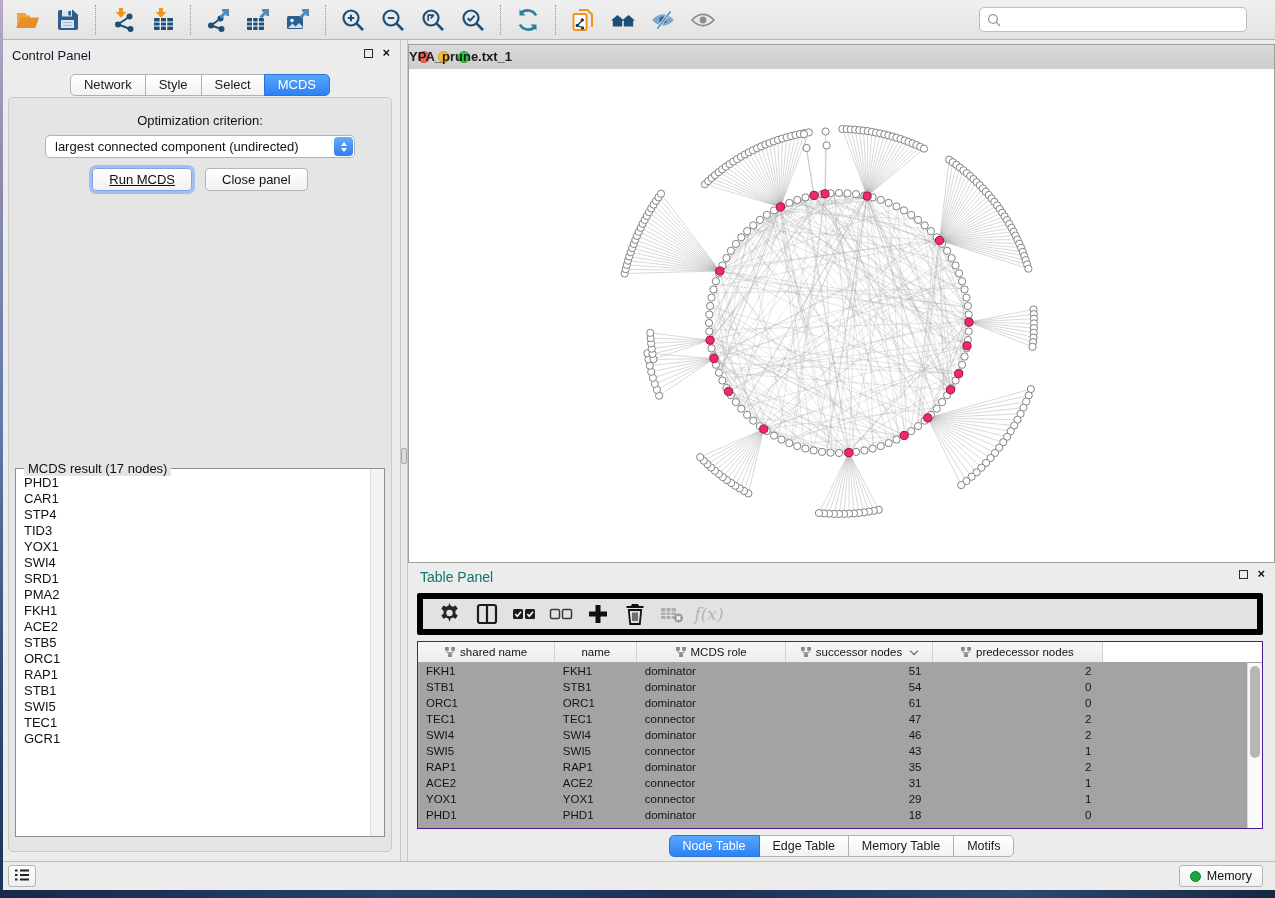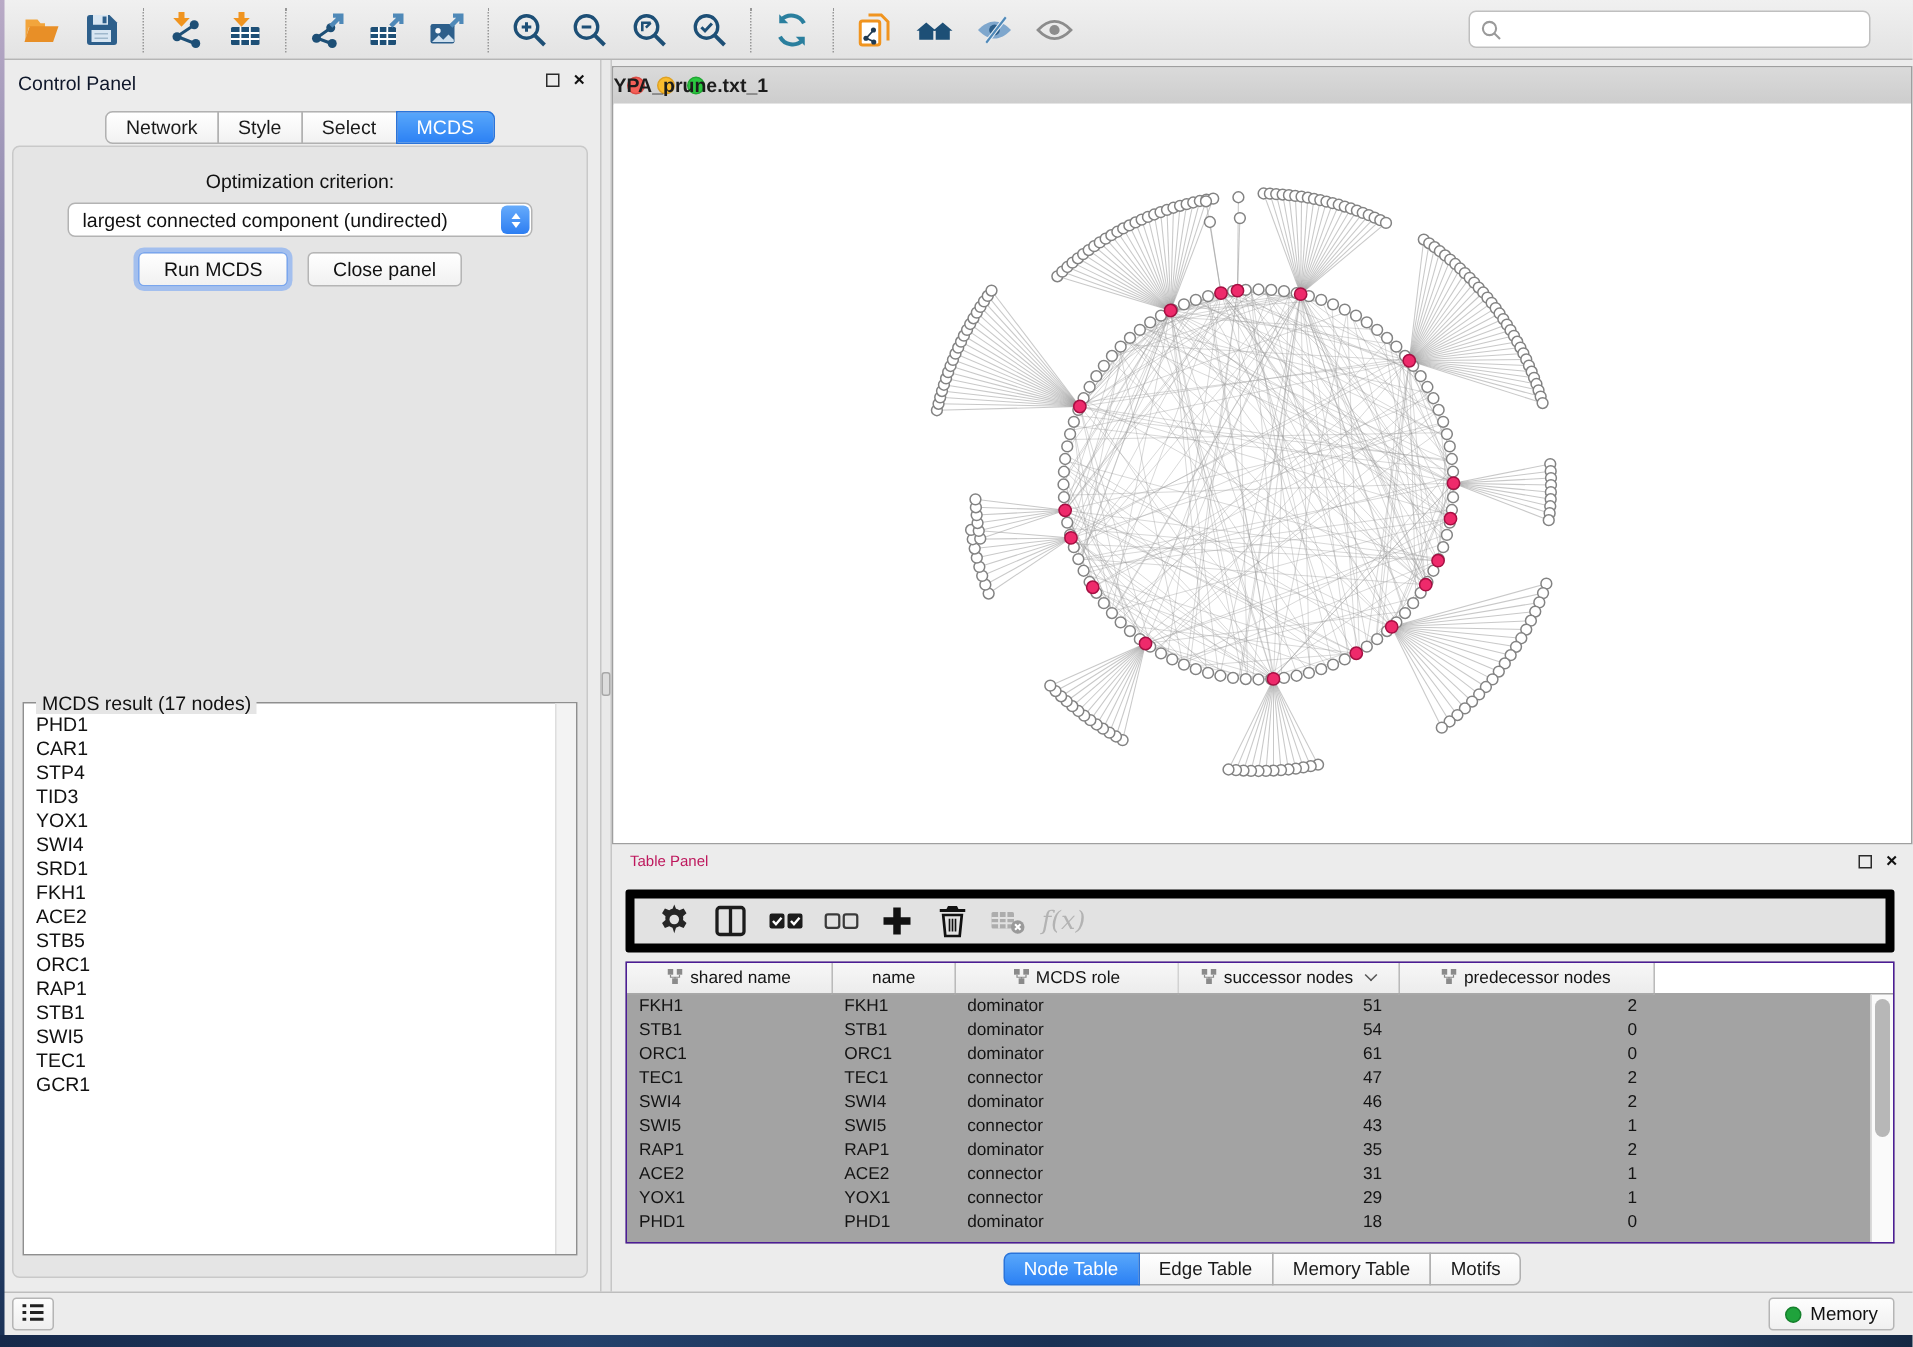--- a/index.html
+++ b/index.html
@@ -46,21 +46,21 @@
     border:1px solid #b3b3b3;border-radius:5px;box-sizing:border-box;}
   .dropdown .val{position:absolute;left:9px;top:0;line-height:21px;font-size:13px;color:#111;white-space:nowrap;}
   .stepper{position:absolute;right:1px;top:1px;width:19px;height:19px;border-radius:4px;
     background:linear-gradient(#66abfb,#2d7ef2);display:flex;flex-direction:column;
     align-items:center;justify-content:center;gap:2px;}
   .tri-up{width:0;height:0;border-left:3.5px solid transparent;border-right:3.5px solid transparent;border-bottom:4.5px solid #fff;}
   .tri-dn{width:0;height:0;border-left:3.5px solid transparent;border-right:3.5px solid transparent;border-top:4.5px solid #fff;}
   .btn-row{position:absolute;left:0;right:0;top:70px;display:flex;justify-content:center;gap:13px;}
   .mac-btn{height:23px;padding:0 16px;background:linear-gradient(#ffffff,#f1f1f1);
     border:1px solid #b5b5b5;border-radius:4px;font:13px "Liberation Sans",sans-serif;color:#111;}
-  .mac-btn.focus{border-color:#7aa6ee;box-shadow:0 0 0 3px rgba(110,160,245,.55);}
+  .mac-btn.focus{border-color:#7aa6ee;box-shadow:0 0 0 3px rgba(110,160,245,.55);text-decoration:underline;}
   .group-box{position:absolute;left:6px;right:6px;top:370px;bottom:14px;background:#fff;
     border:1px solid #8f8f8f;}
   .group-legend{position:absolute;top:-8px;left:8px;background:#e5e5e5;padding:0 4px;
     font-size:13px;color:#111;}
   .mcds-list{position:absolute;left:1px;top:6px;right:14px;bottom:1px;overflow:hidden;padding-left:7px;}
   .mcds-item{font-size:13px;line-height:16px;color:#111;}
   .list-track{position:absolute;right:0;top:0;bottom:0;width:13px;background:#f3f3f3;border-left:1px solid #dedede;}
   
   .splitter{position:absolute;left:400px;top:40px;width:8px;bottom:36px;background:#e9e9e9;
     border-left:1px solid #c6c6c6;border-right:1px solid #c6c6c6;box-sizing:border-box;}
@@ -75,21 +75,21 @@
   .lights{position:absolute;left:9px;top:6px;display:flex;gap:8px;}
   .light{width:12px;height:12px;border-radius:50%;box-sizing:border-box;}
   .light.red{background:#f55f57;border:1px solid #dd4a43;}
   .light.yellow{background:#f9bc2e;border:1px solid #dfa123;}
   .light.green{background:#2bc840;border:1px solid #21a734;}
   .net-title{position:absolute;left:0;right:0;top:4px;text-align:left;font-size:13px;
     font-weight:700;color:#1c1c1c;}
   .net-canvas{position:absolute;left:0;right:0;top:24px;bottom:0;background:#fff;overflow:hidden;}
   
   .table-panel{position:absolute;left:0;right:0;top:523px;bottom:0;background:#ececec;}
-  .tp-title{position:absolute;left:12px;top:6px;font-size:10px;color:#be185d;}
+  .tp-title{position:absolute;left:12px;top:6px;font-size:14px;color:#0f766e;}
   .tp-toolbar{position:absolute;left:9px;right:12px;top:30px;height:42px;background:#e2e2e2;
     border:6px solid #000000;border-radius:2px;box-sizing:border-box;display:flex;
     align-items:center;padding-left:10px;}
   .tp-btn{width:34px;height:32px;border:0;background:transparent;display:inline-flex;
     align-items:center;justify-content:center;margin-right:3px;}
   .fx{font-family:"DejaVu Serif",serif;font-style:italic;font-size:17px;color:#b3b3b3;}
   .table-wrap{position:absolute;left:9px;right:12px;top:78px;height:188px;background:#a3a3a3;
     border:1px solid #4c1d95;box-sizing:border-box;overflow:hidden;}
   table.node-table{border-collapse:collapse;table-layout:fixed;font-size:11.5px;color:#141414;}
   .node-table th{height:20px;background:linear-gradient(#f7f7f7,#ececec);
@@ -321,20 +321,21 @@
     <div class="group-box">
       <span class="group-legend">MCDS result (17 nodes)</span>
       <div class="mcds-list">
           <div class="mcds-item">PHD1</div>
           <div class="mcds-item">CAR1</div>
           <div class="mcds-item">STP4</div>
           <div class="mcds-item">TID3</div>
           <div class="mcds-item">YOX1</div>
           <div class="mcds-item">SWI4</div>
           <div class="mcds-item">SRD1</div>
+          <div class="mcds-item">PMA2</div>
           <div class="mcds-item">FKH1</div>
           <div class="mcds-item">ACE2</div>
           <div class="mcds-item">STB5</div>
           <div class="mcds-item">ORC1</div>
           <div class="mcds-item">RAP1</div>
           <div class="mcds-item">STB1</div>
           <div class="mcds-item">SWI5</div>
           <div class="mcds-item">TEC1</div>
           <div class="mcds-item">GCR1</div>
         </div>

